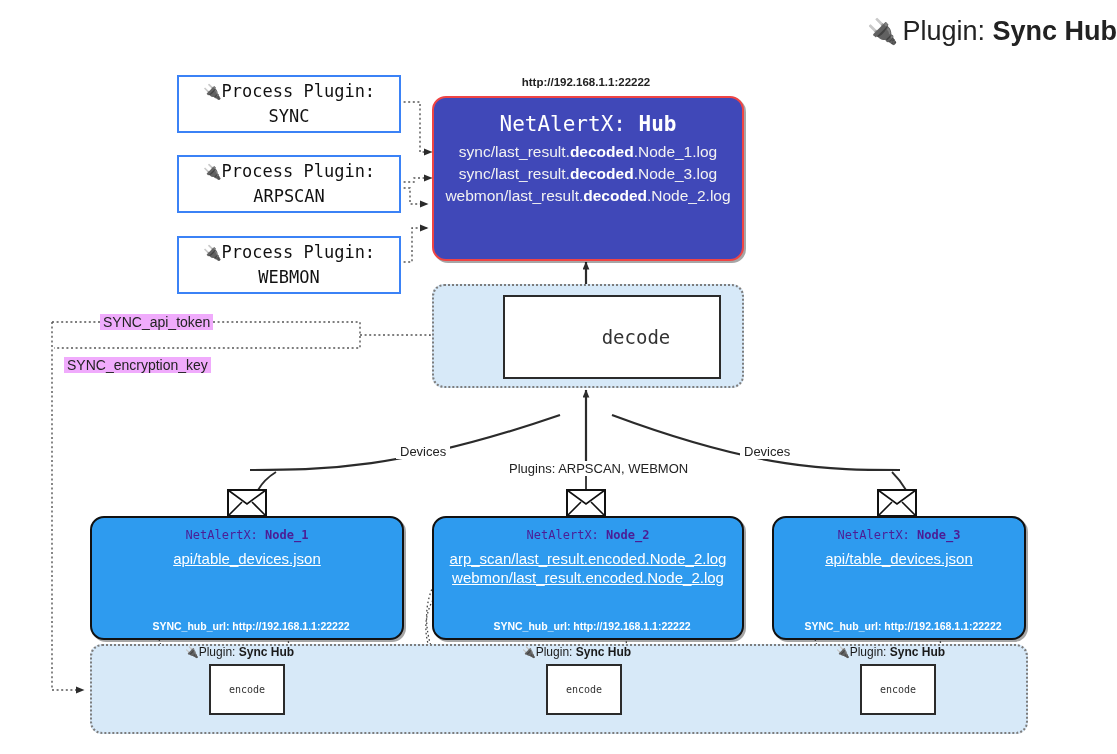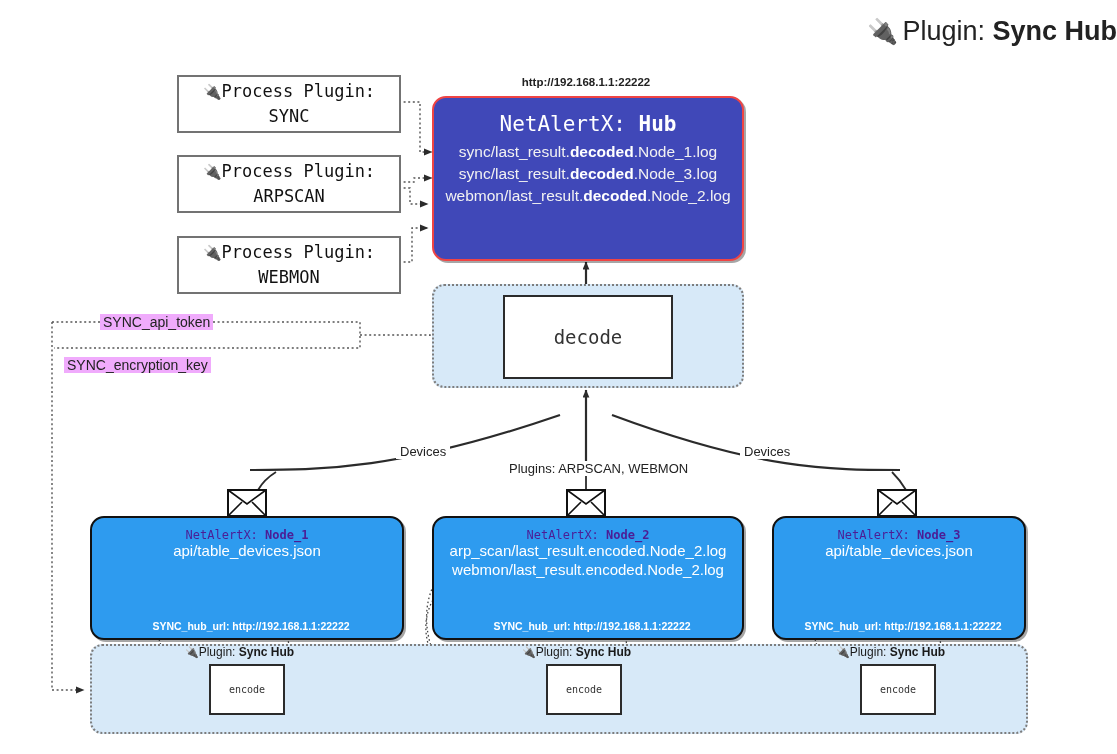--- a/index.html
+++ b/index.html
@@ -26,21 +26,21 @@
     white-space: nowrap;
   }
   .title .plug { font-size: 25px; margin-right: 4px; }
   .title .strong { font-weight: bold; }
 
   
   .proc-box {
     position: absolute;
     width: 220px; height: 54px;
     background: #ffffff;
-    border: 2px solid #737373;
+    border: 2px solid #3b82f6;
     font-family: "DejaVu Sans Mono", "Liberation Mono", monospace;
     font-size: 17px;
     line-height: 1.45;
     text-align: center;
     display: flex; flex-direction: column;
     align-items: center; justify-content: center;
     color: #111;
   }
   .proc-box .l1 { white-space: nowrap; }
   .proc-box .l2 { white-space: nowrap; }
@@ -101,20 +101,21 @@
     position: absolute;
     background: #ffffff;
     border: 2px solid #2b2b2b;
     display: flex; align-items: center; justify-content: center;
     color: #333;
   }
   #decode-box {
     left: 503px; top: 295px; width: 166px; height: 80px;
     font-family: "DejaVu Sans Mono", "Liberation Mono", monospace;
     font-size: 19px;
+    padding-left: 48px;
   }
   .encode-box {
     width: 72px; height: 47px;
     font-family: "DejaVu Sans Mono", "Liberation Mono", monospace;
     font-size: 10px;
     top: 664px;
   }
   .encode-label {
     position: absolute;
     top: 645px;
@@ -138,21 +139,22 @@
   .node-title {
     text-align: center;
     font-family: "DejaVu Sans Mono", "Liberation Mono", monospace;
     font-size: 12px;
     margin-top: 10px;
     white-space: nowrap;
     color: #4c1d95;
   }
   .node-title .strong { font-weight: bold; }
   .node-lines {
-    display: flex; flex-direction: column; gap: 2px;
+    margin-top: 8px;
+    display: flex; flex-direction: column; gap: 2px; text-decoration: underline;
   }
   .node-line {
     text-align: center;
     font-size: 15px;
     white-space: nowrap;
     color: #ffffff;
   }
   .node-foot {
     position: absolute;
     left: 8px; right: 0; bottom: 6px;

